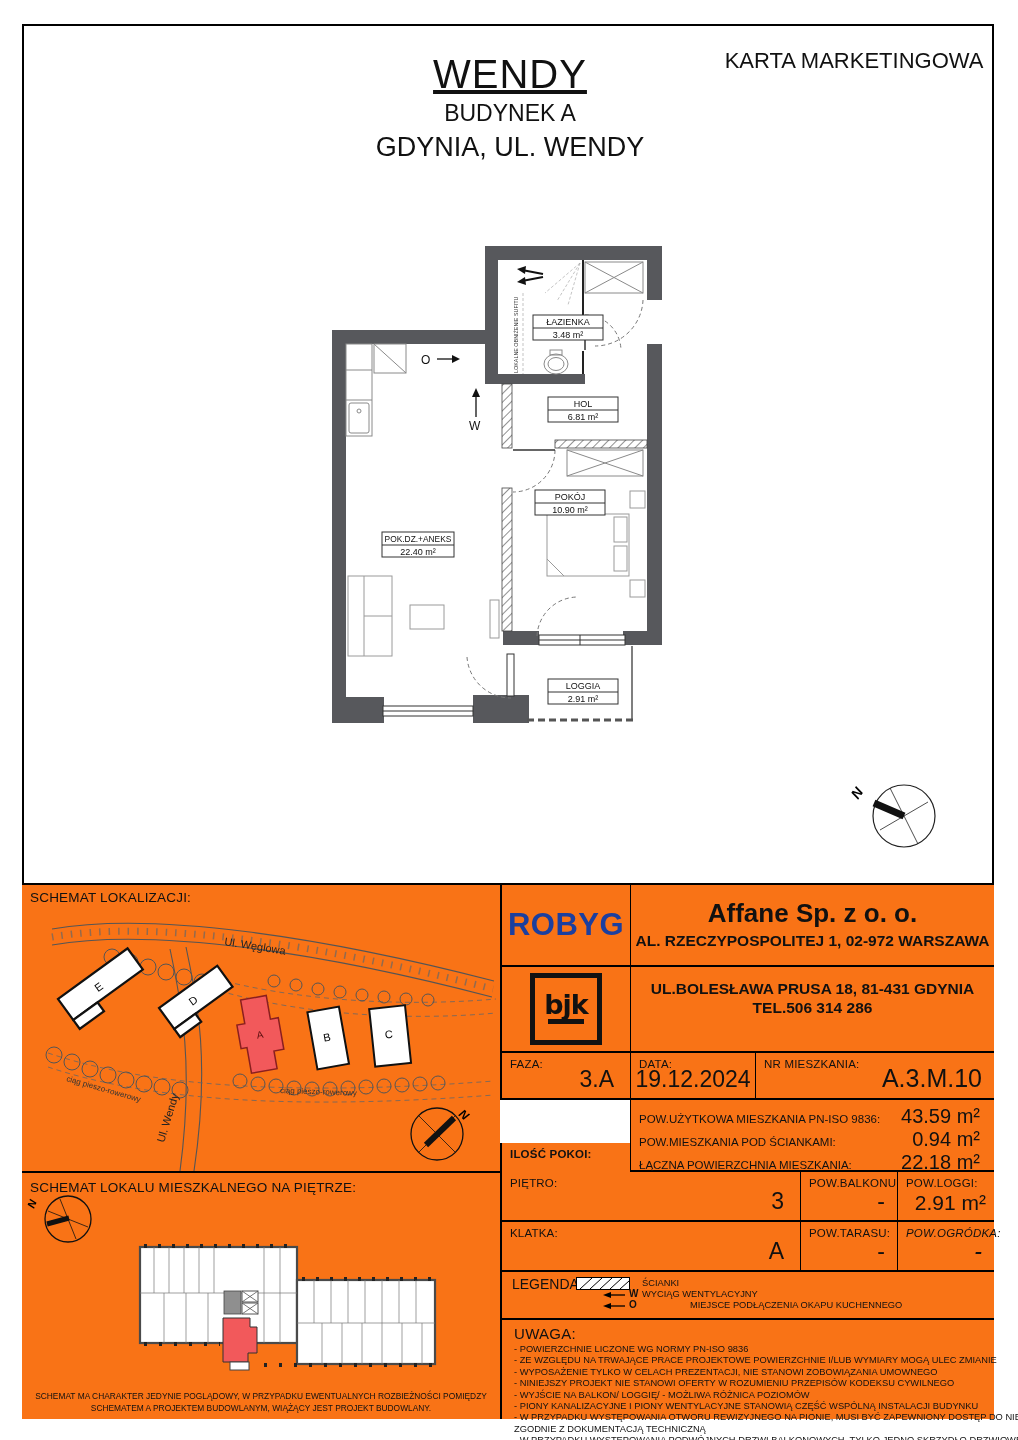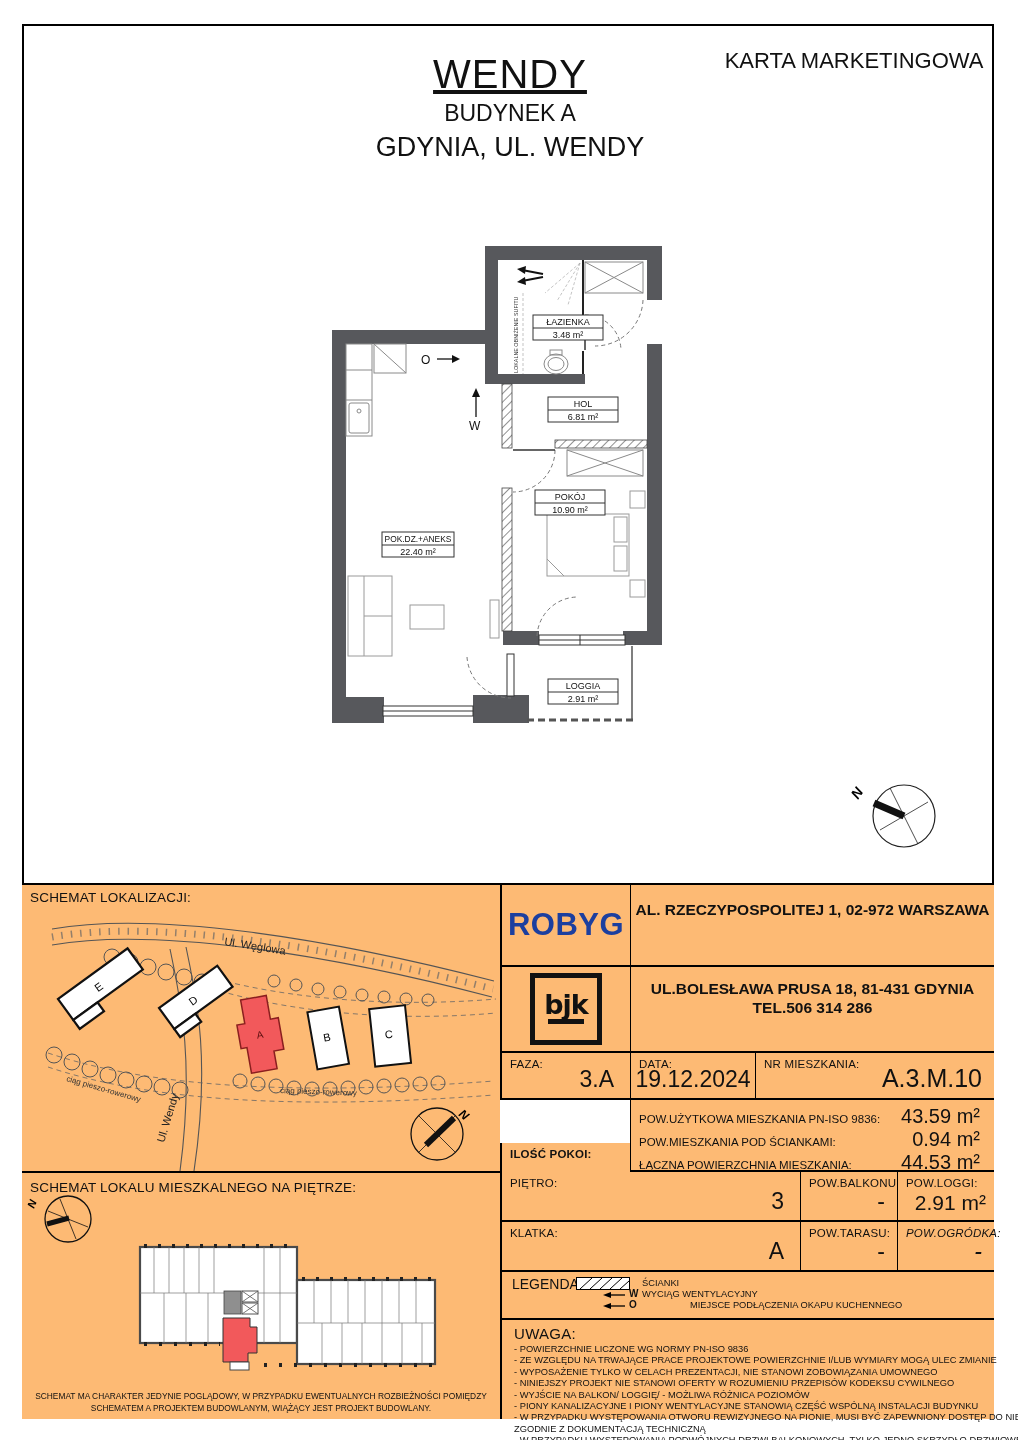--- a/index.html
+++ b/index.html
@@ -8,21 +8,21 @@
   #frame{position:absolute;left:22px;top:24px;width:968px;height:1391px;
          border:2px solid #000;pointer-events:none;}
   .abs{position:absolute;}
   .ctr{text-align:center;}
   
   .h-project{left:300px;top:52px;width:420px;font-size:40px;letter-spacing:1px;text-decoration:underline;}
   .h-building{left:300px;top:100px;width:420px;font-size:23px;}
   .h-city{left:300px;top:132px;width:420px;font-size:27px;}
   .h-card{left:714px;top:48px;width:280px;font-size:22px;}
   
-  .cell{position:absolute;box-sizing:border-box;background:#fdba74;}
+  .cell{position:absolute;box-sizing:border-box;background:#f97316;}
   .bl2{border-left:2px solid #000;} .bl1{border-left:1.5px solid #000;}
   .bb2{border-bottom:2px solid #000;} .bt2{border-top:2px solid #000;}
   .cell .lbl{position:absolute;left:8px;top:5px;font-size:11.5px;letter-spacing:.2px;}
   .val-br{position:absolute;right:16px;bottom:5px;font-size:23px;}
   .val-bc{position:absolute;left:0;right:0;bottom:5px;text-align:center;font-size:23px;}
   .robyg{font-weight:bold;font-size:31px;letter-spacing:.5px;}
   .co-name{font-weight:bold;font-size:26px;}
   .co-addr{font-weight:bold;font-size:15.5px;margin-top:3px;}
   .bjk-box{width:62px;height:62px;border:5px solid #121212;display:flex;flex-direction:column;
            align-items:center;justify-content:center;}
@@ -353,20 +353,21 @@
     </g>
 
     <text x="237" y="224" font-size="8.4" text-anchor="middle" fill="#111">SCHEMAT MA CHARAKTER JEDYNIE POGLĄDOWY, W PRZYPADKU EWENTUALNYCH ROZBIEŻNOŚCI POMIĘDZY</text>
     <text x="237" y="236" font-size="8.4" text-anchor="middle" fill="#111">SCHEMATEM A PROJEKTEM BUDOWLANYM, WIĄŻĄCY JEST PROJEKT BUDOWLANY.</text>
   </svg>
 
   <div class="cell bt2 bl2 bb2" style="left:500px;top:883px;width:130px;height:84px;display:flex;align-items:center;justify-content:center;">
     <span class="robyg" style="color:#1c3f9f;">ROBYG</span>
   </div>
   <div class="cell bt2 bl1 bb2 ctr" style="left:630px;top:883px;width:364px;height:84px;padding-top:13px;">
+    <div class="co-name">Affane Sp. z o. o.</div>
     <div class="co-addr">AL. RZECZYPOSPOLITEJ 1, 02-972 WARSZAWA</div>
   </div>
 
   <div class="cell bl2 bb2" style="left:500px;top:967px;width:130px;height:86px;display:flex;align-items:center;justify-content:center;">
     <div class="bjk-box">
       <div class="bjk-txt">bjk</div>
       <div class="bjk-bar"></div>
     </div>
   </div>
   <div class="cell bl1 bb2 ctr" style="left:630px;top:967px;width:364px;height:86px;padding-top:10px;">
@@ -396,21 +397,21 @@
     <div class="arearow">
       <span class="al">POW.UŻYTKOWA MIESZKANIA PN-ISO 9836:</span>
       <span class="av">43.59 m²</span>
     </div>
     <div class="arearow">
       <span class="al">POW.MIESZKANIA POD ŚCIANKAMI:</span>
       <span class="av">0.94 m²</span>
     </div>
     <div class="arearow">
       <span class="al">ŁĄCZNA POWIERZCHNIA MIESZKANIA:</span>
-      <span class="av">44.53 m²</span>
+      <span class="av">22.18 m²</span>
     </div>
   </div>
 
   <div class="cell bl2 bb2" style="left:500px;top:1172px;width:300px;height:50px;">
     <span class="lbl">PIĘTRO:</span>
     <span class="val-br">3</span>
   </div>
   <div class="cell bl1 bb2" style="left:800px;top:1172px;width:97px;height:50px;">
     <span class="lbl">POW.BALKONU:</span>
     <span class="val-br" style="right:12px;">-</span>

